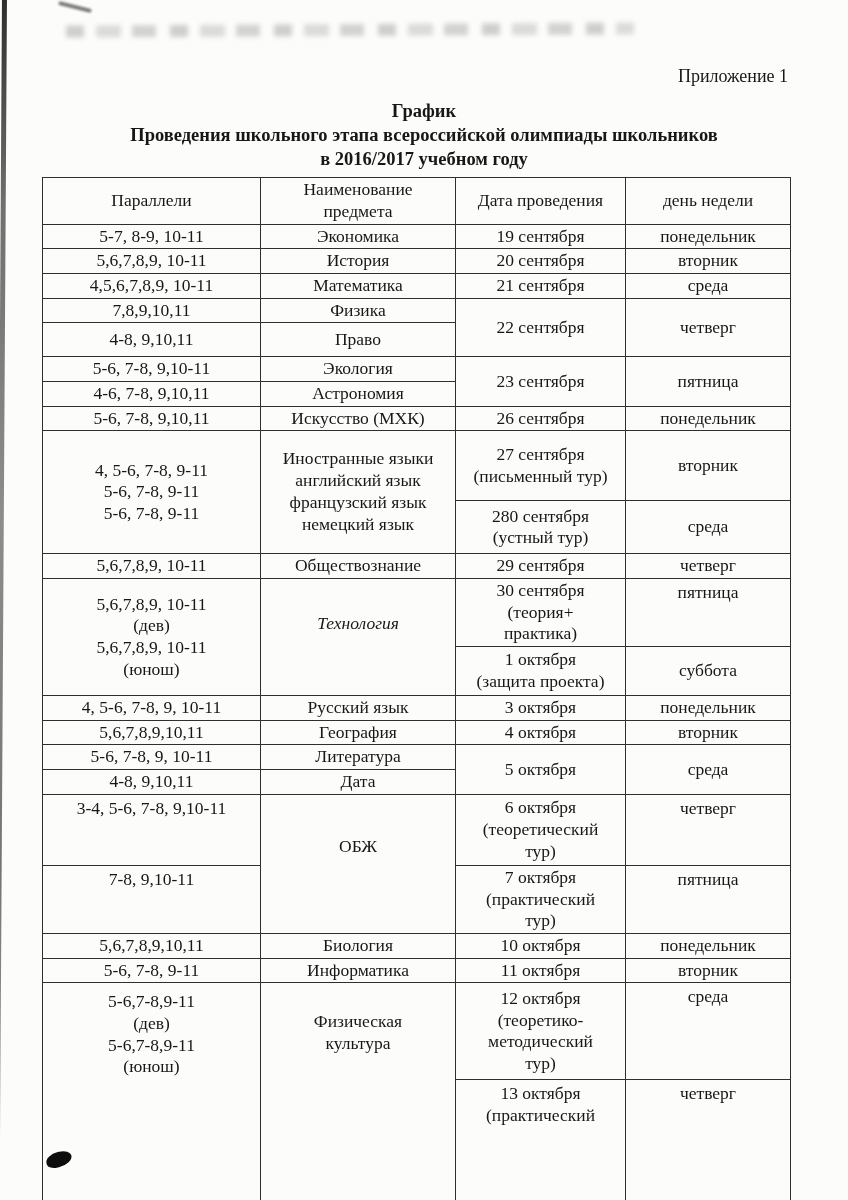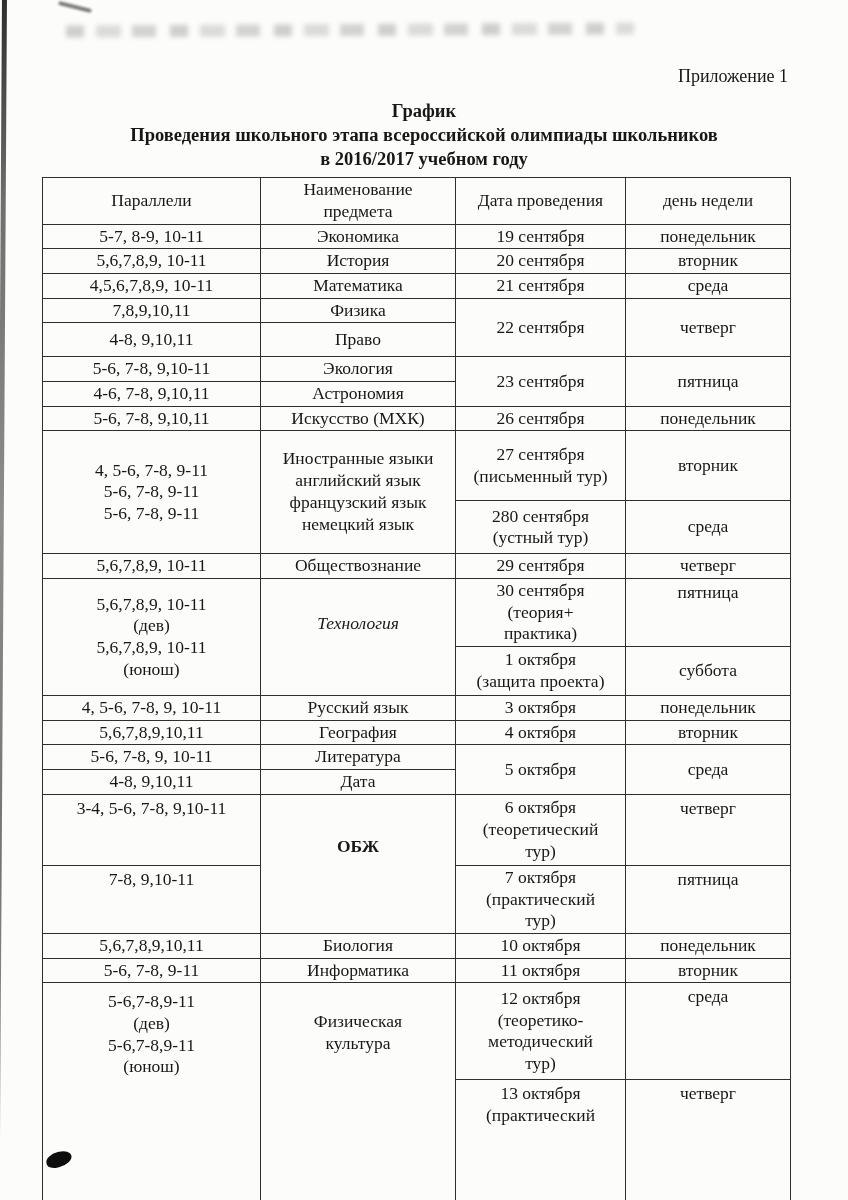--- a/index.html
+++ b/index.html
@@ -91,21 +91,21 @@
   tr.h-tech-a { height: 63px; }
   tr.h-tech-b { height: 49px; }
   tr.h-obzh-a { height: 71px; }
   tr.h-obzh-b { height: 63px; }
   tr.h-phys-a { height: 97px; }
   tr.h-phys-b { height: 175px; }
 
   td.vt      { vertical-align: top; padding-top: 3px; }
   td.pt-sm   { padding-top: 8px; }
   td.pt-lg   { padding-top: 28px; }
-  td.up-lg   { padding-bottom: 36px; font-weight: bold; }
+  td.up-lg   { padding-bottom: 36px; }
   td.up-md   { padding-bottom: 28px; font-style: italic; }
   td.up-sm   { padding-bottom: 2px; margin-left: 44px; }
 </style>
 </head>
 <body>
 
 <div class="page">
 
   <div class="bleed"></div>
   <div class="edge-line"></div>

